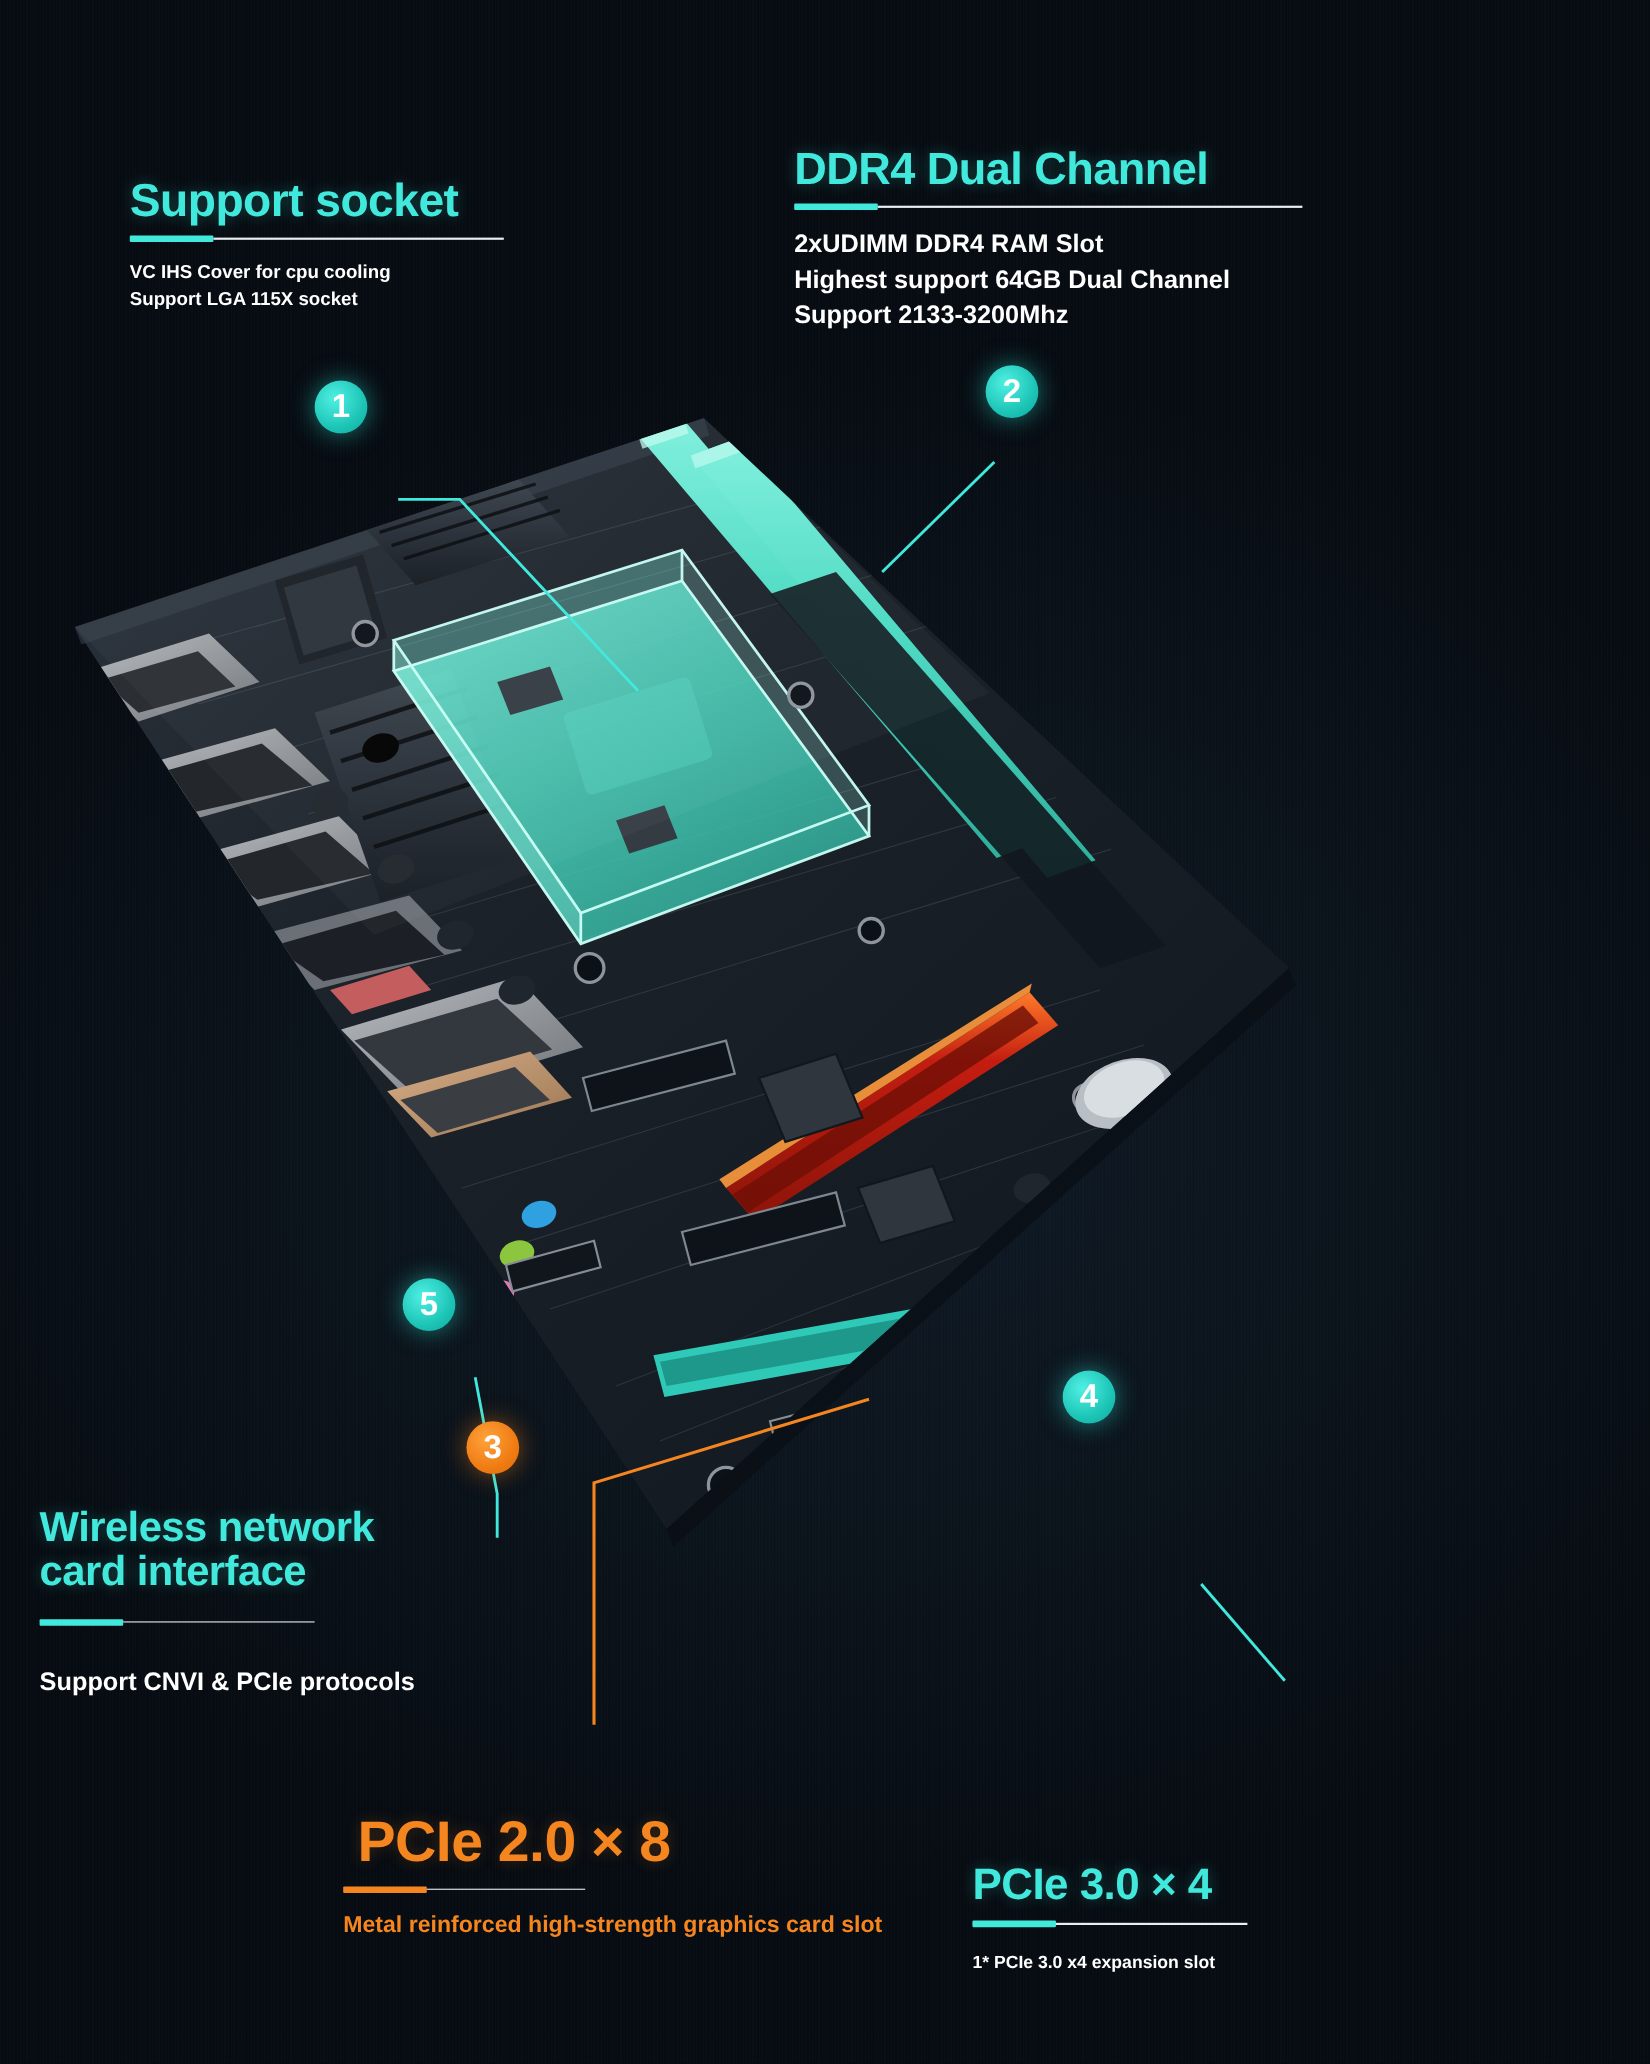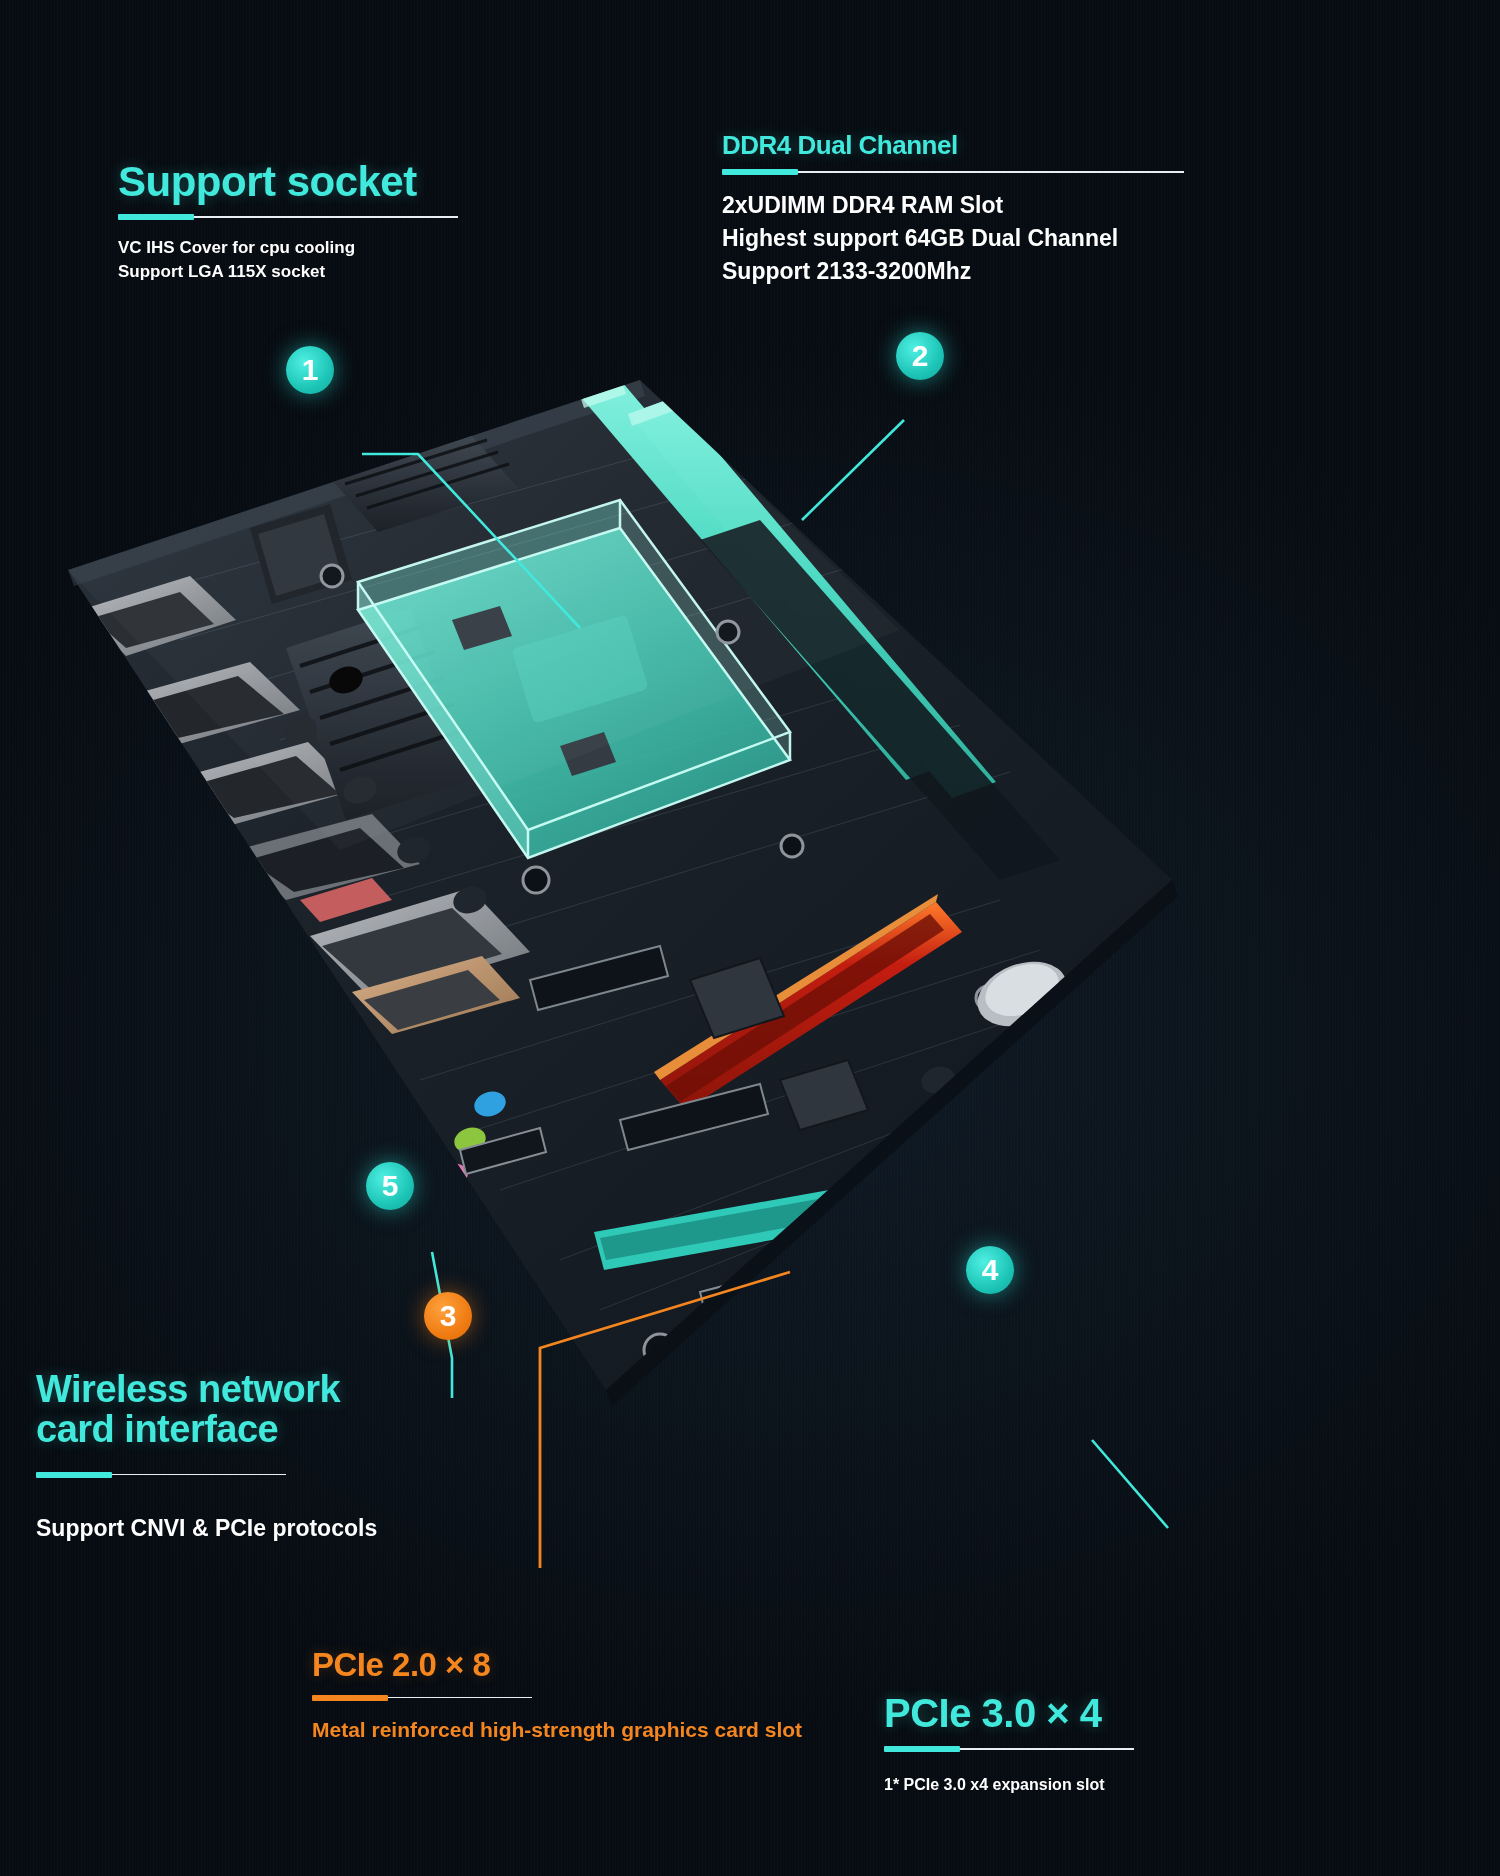--- a/index.html
+++ b/index.html
@@ -289,42 +289,42 @@
     <div class="title t-cyan" style="font-size:42px;">Support socket</div>
     <div class="rule r-cyan" style="width:340px;">
       <i></i>
         <u></u>
     </div>
     <div class="body" style="font-size:17px; margin-top:16px;">VC IHS Cover for cpu cooling
 Support  LGA 115X socket</div>
   </div>
 
   <div class="block" style="left:722px; top:132px; width:470px; z-index:50;">
-    <div class="title t-cyan" style="font-size:26px;">DDR4 Dual Channel</div>
+    <div class="title t-cyan" style="font-size:41px;">DDR4 Dual Channel</div>
     <div class="rule r-cyan" style="width:462px;">
       <i></i>
         <u></u>
     </div>
     <div class="body" style="font-size:23px; margin-top:14px;">2xUDIMM DDR4 RAM Slot
 Highest support 64GB Dual Channel
 Support 2133-3200Mhz</div>
   </div>
 
   <div class="block" style="left:36px; top:1370px; width:400px; z-index:50;">
     <div class="title t-cyan" style="font-size:38px;">Wireless network
 card interface</div>
     <div class="rule r-cyan" style="width:250px; margin-top:22px;">
       <i></i>
         <u></u>
     </div>
     <div class="body" style="font-size:23px; margin-top:34px;">Support CNVI &amp; PCIe protocols</div>
   </div>
 
   <div class="block" style="left:312px; top:1648px; width:540px; z-index:50;">
-    <div class="title t-orange" style="font-size:33px;">PCIe 2.0 × 8</div>
+    <div class="title t-orange" style="font-size:52px;margin-left:13px;">PCIe 2.0 × 8</div>
     <div class="rule r-orange" style="width:220px; margin-top:12px;">
       <i></i>
         <u></u>
     </div>
     <div class="body body-orange" style="font-size:21px; margin-top:14px;">Metal reinforced high-strength graphics card slot</div>
   </div>
 
   <div class="block" style="left:884px; top:1648px; width:420px; z-index:50;margin-top:44px;">
     <div class="title t-cyan" style="font-size:40px;">PCIe 3.0 × 4</div>
     <div class="rule r-cyan" style="width:250px; margin-top:12px;">

